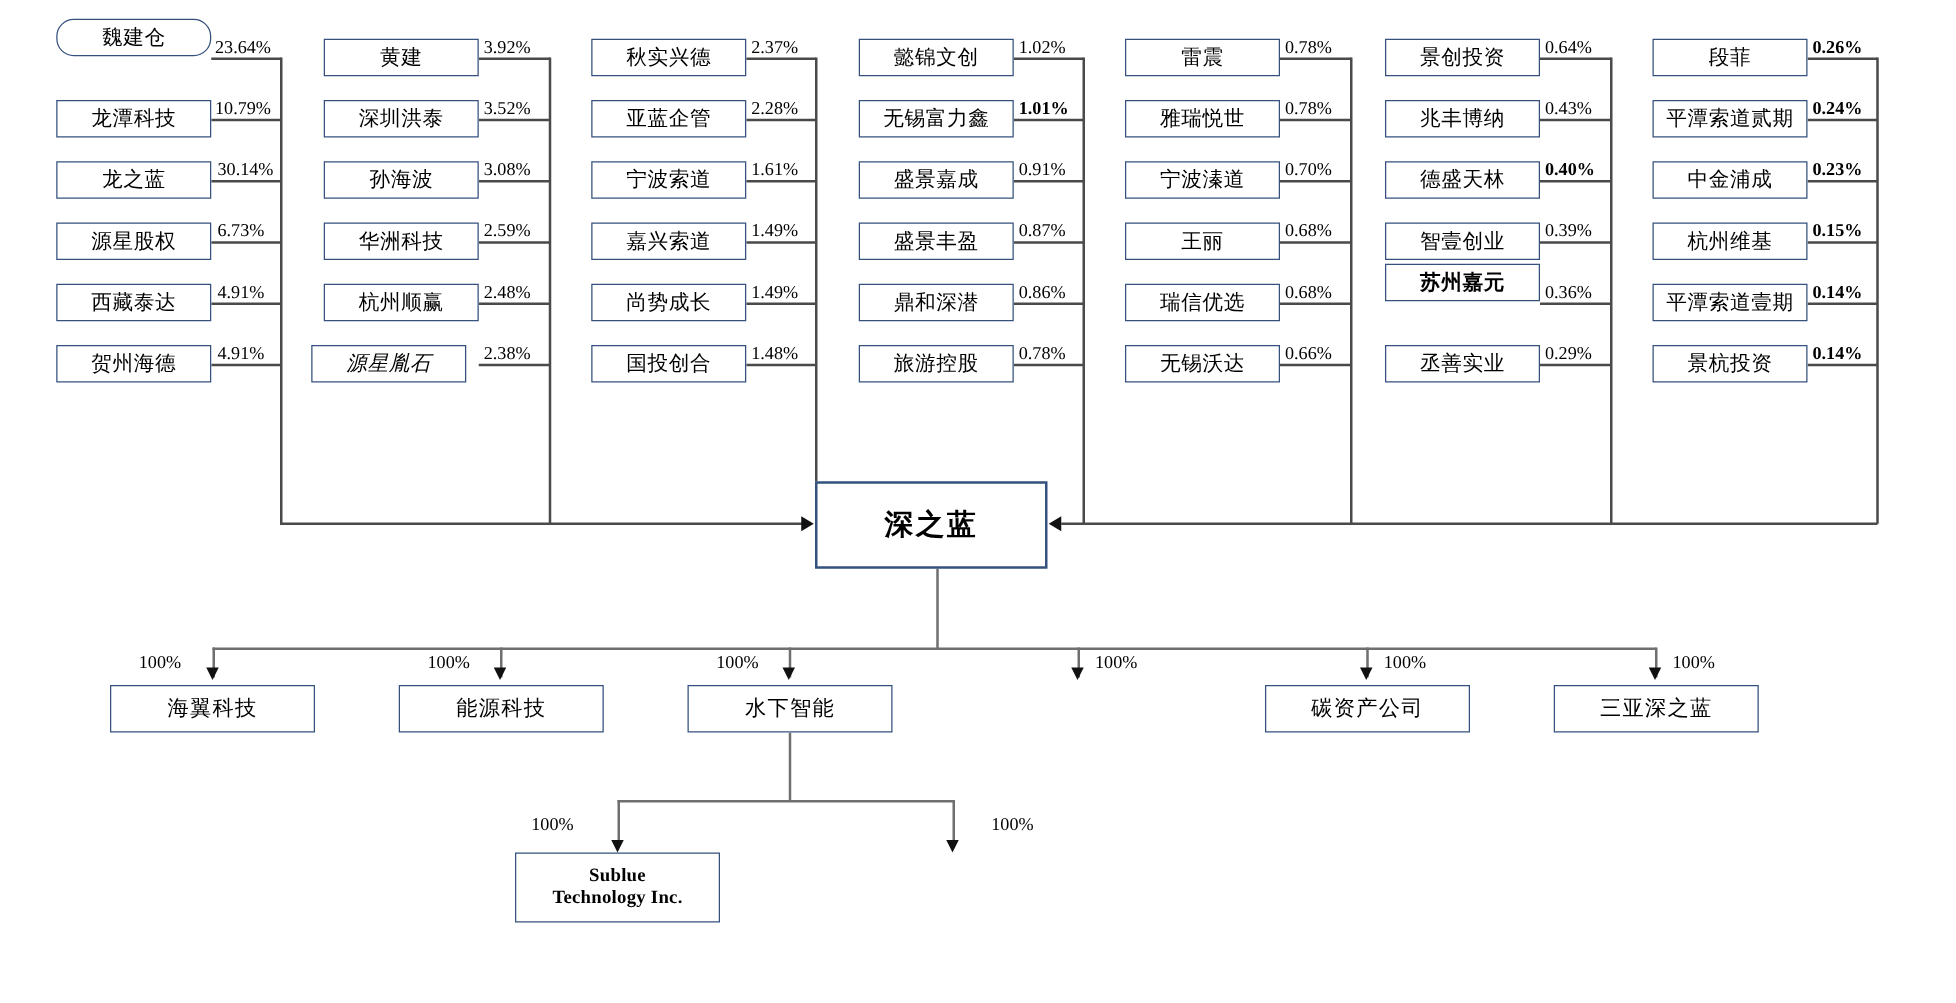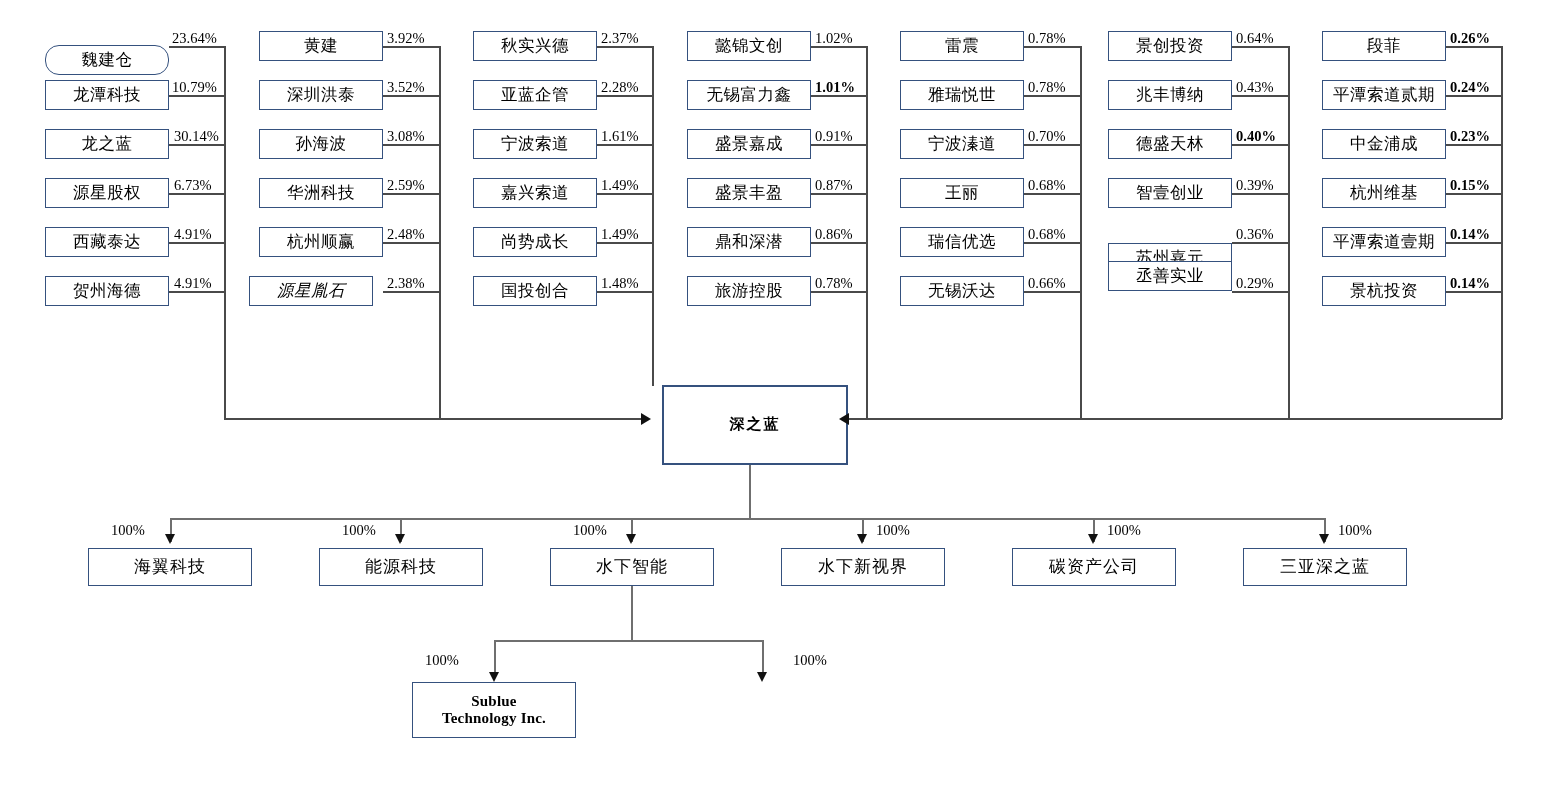--- a/index.html
+++ b/index.html
@@ -28,26 +28,25 @@
     z-index:5;
   }
   .node.sh{
     width:124px;
     height:30px;
     font-size:16.5px;
     letter-spacing:.5px;
   }
   .node.center{
     width:186px;
-    height:80px;
-    font-size:15px;
+    height:70px;
+    font-size:23px;
     font-weight:bold;
     letter-spacing:2px;
     border-width:2px;
-    margin-left:10px;
   }
   .node.sub{
     width:164px;
     height:38px;
     font-size:17px;
     letter-spacing:1px;
   }
   .node.leaf{
     width:164px;
     height:56px;
@@ -96,21 +95,21 @@
     border-left:5.5px solid transparent;
     border-right:5.5px solid transparent;
     border-top:10px solid #111;
   }
 </style>
 </head>
 <body>
 
 <div id="canvas">
 
-  <div class="node sh" style="left:45px;  top:45px;border-radius:14px;">魏建仓</div>
+  <div class="node sh" style="left:45px;  top:15px;border-radius:14px;">魏建仓</div>
   <div class="node sh" style="left:45px;  top:80px;">龙潭科技</div>
   <div class="node sh" style="left:45px;  top:129px;">龙之蓝</div>
   <div class="node sh" style="left:45px;  top:178px;">源星股权</div>
   <div class="node sh" style="left:45px;  top:227px;">西藏泰达</div>
   <div class="node sh" style="left:45px;  top:276px;">贺州海德</div>
 
   <div class="ln h dark" style="left:169px; top:46px;  width:56px;"></div>
   <div class="ln h dark" style="left:169px; top:95px;  width:56px;"></div>
   <div class="ln h dark" style="left:169px; top:144px; width:56px;"></div>
   <div class="ln h dark" style="left:169px; top:193px; width:56px;"></div>
@@ -213,22 +212,22 @@
   <div class="pct" style="left:1028px; top:79px;">0.78%</div>
   <div class="pct" style="left:1028px; top:128px;">0.70%</div>
   <div class="pct" style="left:1028px; top:177px;">0.68%</div>
   <div class="pct" style="left:1028px; top:226px;">0.68%</div>
   <div class="pct" style="left:1028px; top:275px;">0.66%</div>
 
   <div class="node sh" style="left:1108px; top:31px;">景创投资</div>
   <div class="node sh" style="left:1108px; top:80px;">兆丰博纳</div>
   <div class="node sh" style="left:1108px; top:129px;">德盛天林</div>
   <div class="node sh" style="left:1108px; top:178px;">智壹创业</div>
-  <div class="node sh" style="left:1108px; top:243px;">苏州嘉元</div>
-  <div class="node sh" style="left:1108px; top:261px;">丞善实业</div>
+  <div class="node sh" style="left:1108px; top:211px;font-weight:bold;">苏州嘉元</div>
+  <div class="node sh" style="left:1108px; top:276px;">丞善实业</div>
 
   <div class="ln h dark" style="left:1232px; top:46px;  width:57px;"></div>
   <div class="ln h dark" style="left:1232px; top:95px;  width:57px;"></div>
   <div class="ln h dark" style="left:1232px; top:144px; width:57px;"></div>
   <div class="ln h dark" style="left:1232px; top:193px; width:57px;"></div>
   <div class="ln h dark" style="left:1232px; top:242px; width:57px;"></div>
   <div class="ln h dark" style="left:1232px; top:291px; width:57px;"></div>
   <div class="ln v dark" style="left:1288px; top:46px;  height:373px;"></div>
 
   <div class="pct" style="left:1236px; top:30px;">0.64%</div>
@@ -277,21 +276,20 @@
   <div class="ln v" style="left:862px;  top:518px; height:24px;"></div>
   <div class="arrow down" style="left:857px;  top:534px;"></div>
   <div class="ln v" style="left:1093px; top:518px; height:24px;"></div>
   <div class="arrow down" style="left:1088px; top:534px;"></div>
   <div class="ln v" style="left:1324px; top:518px; height:24px;"></div>
   <div class="arrow down" style="left:1319px; top:534px;"></div>
 
   <div class="node sub" style="left:88px;   top:548px;">海翼科技</div>
   <div class="node sub" style="left:550px;  top:548px;">水下智能</div>
   <div class="node sub" style="left:319px;  top:548px;">能源科技</div>
-  <div class="node sub" style="left:781px;  top:548px;">水下新视界</div>
   <div class="node sub" style="left:1012px; top:548px;">碳资产公司</div>
   <div class="node sub" style="left:1243px; top:548px;">三亚深之蓝</div>
 
   <div class="pctsub" style="left:111px;  top:522px;">100%</div>
   <div class="pctsub" style="left:342px;  top:522px;">100%</div>
   <div class="pctsub" style="left:573px;  top:522px;">100%</div>
   <div class="pctsub" style="left:876px;  top:522px;">100%</div>
   <div class="pctsub" style="left:1107px; top:522px;">100%</div>
   <div class="pctsub" style="left:1338px; top:522px;">100%</div>
 

